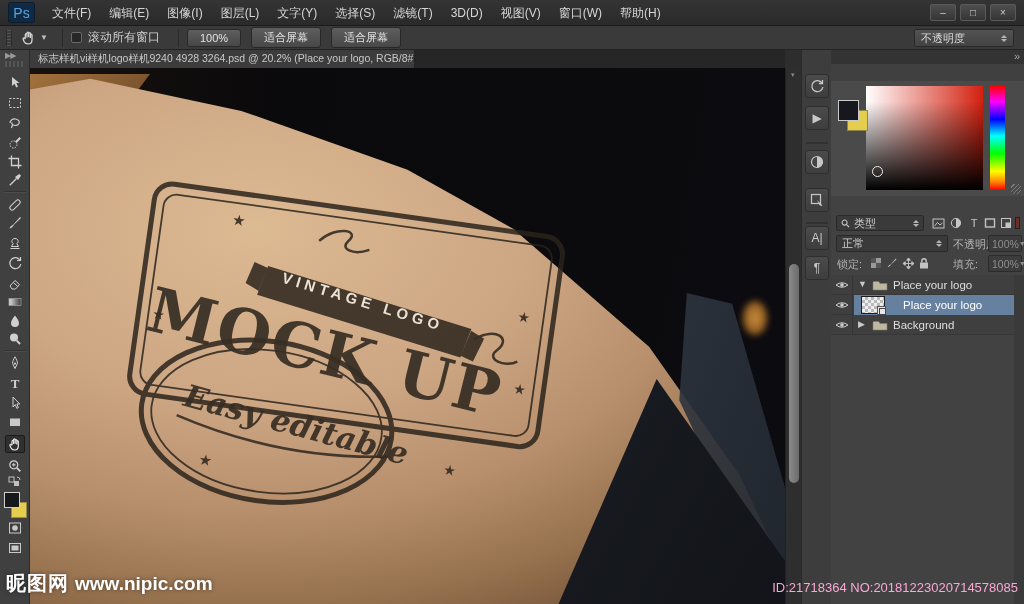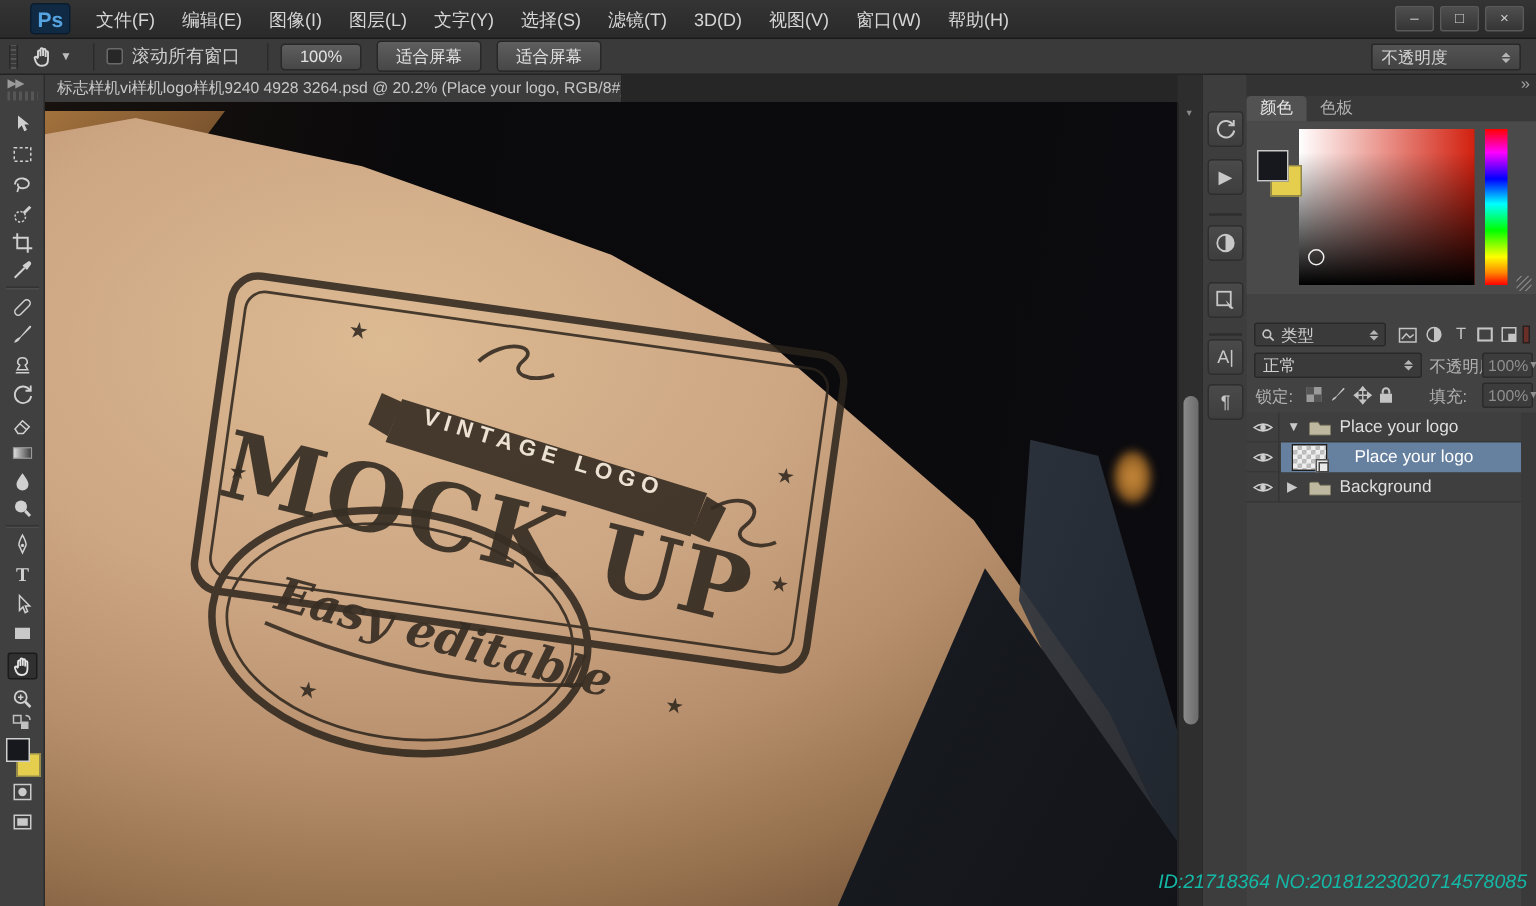--- a/index.html
+++ b/index.html
@@ -4,22 +4,22 @@
 <style>
   * { margin:0; padding:0; box-sizing:border-box; }
   html,body { width:1024px; height:604px; overflow:hidden; background:#1d1d1d;
     font-family:"Liberation Sans", sans-serif; }
   .app { position:absolute; inset:0; width:1024px; height:604px; background:#2d2d2d; }
 
   
   .titlebar { position:absolute; left:0; top:0; width:1024px; height:26px;
     background:linear-gradient(#343434,#2a2a2a); border-bottom:1px solid #1a1a1a;
     display:flex; align-items:center; }
-  .ps-logo { width:27px; height:21px; margin:0 8px 0 20px; background:#102a43;
-    border:1px solid #0a1c2e; border-radius:3px; color:#55a3e0; font-weight:bold;
+  .ps-logo { width:27px; height:21px; margin:0 8px 0 8px; background:#102a43;
+    border:1px solid #0a1c2e; border-radius:3px; color:#55a3e0; font-weight:normal;
     font-size:14px; display:flex; align-items:center; justify-content:center; }
   .menu-item { color:#d6d6d6; font-size:12px; padding:0 9px; line-height:26px; cursor:default; }
   .win-controls { position:absolute; right:8px; top:4px; display:flex; gap:4px; }
   .win-btn { width:26px; height:17px; background:linear-gradient(#4e4e4e,#353535);
     border:1px solid #5a5a5a; border-radius:2px; color:#cfcfcf; font-size:10px;
     display:flex; align-items:center; justify-content:center; }
 
   
   .optionsbar { position:absolute; left:0; top:26px; width:1024px; height:24px;
     background:#3a3a3a; border-bottom:1px solid #232323; display:flex; align-items:center; }
@@ -165,21 +165,21 @@
   .thumb-badge { position:absolute; right:-2px; bottom:-2px; width:9px; height:9px; background:#e8e8e8;
     border:1px solid #555; }
   .thumb-badge:after { content:""; position:absolute; left:1px; top:1px; width:5px; height:5px;
     border:1px solid #444; }
   .rows-strip { position:absolute; left:183px; top:79px; width:10px; height:329px; background:#3a3a3a; }
 
   
   .watermark { position:absolute; left:6px; top:570px; z-index:50; color:#fff; font-weight:bold;
     font-size:20px; text-shadow:0 0 4px rgba(0,0,0,.5); letter-spacing:1px; }
   .watermark .url { font-size:19px; margin-left:6px; letter-spacing:0; }
-  .statusid { position:absolute; right:6px; top:580px; z-index:50; color:#14b8a6; font-size:13px;font-style:italic; }
+  .statusid { position:absolute; right:6px; top:580px; z-index:50; color:#f9a8d4; font-size:13px; }
 </style>
 </head>
 <body>
 
 <div class="app">
 
   <div class="titlebar">
     <div class="ps-logo">Ps</div>
     <span class="menu-item">文件(F)</span>
     <span class="menu-item">编辑(E)</span>
@@ -436,28 +436,20 @@
     <div class="dock-sep" style="top:172px"></div>
     <div class="dock-btn" style="top:176px">A|</div>
     <div class="dock-btn" style="top:206px">¶</div>
   </div>
 
   <div class="panels">
     <div class="panels-head">
       <span class="collapse">»</span>
     </div>
 
-    <div class="ptabs" style="top:14px">
-      <span class="ptab active">颜色</span>
-      <span class="ptab">色板</span>
-      <span class="pmenu" style="top:18px">
-          <b></b>
-          <i></i>
-        </span>
-    </div>
     <div class="color-body">
       <div class="cb-fg"></div>
       <div class="cb-bg"></div>
       <div class="satsq">
         <div class="sat-cursor"></div>
       </div>
       <div class="huebar"></div>
       <div class="cgrip"></div>
     </div>
 
@@ -587,15 +579,18 @@
           <svg style="position:absolute;left:41px;top:4px" width="16" height="12" viewBox="0 0 16 12">
               <path d="M1 3 L1 11 L15 11 L15 4.5 L8 4.5 L6.8 2.5 L2 2.5 Z" fill="#bdb89f" stroke="#807c63" stroke-width=".6"></path>
             </svg>
           <span class="lname" style="left:62px">Background</span>
         </div>
       </div>
       <div class="rows-strip"></div>
     </div>
   </div>
 
+  <div class="watermark">
+    <span>昵图网</span><span class="url">www.nipic.com</span>
+  </div>
   <div class="statusid">ID:21718364 NO:20181223020714578085</div>
 
 </div>
 
 </body></html>

